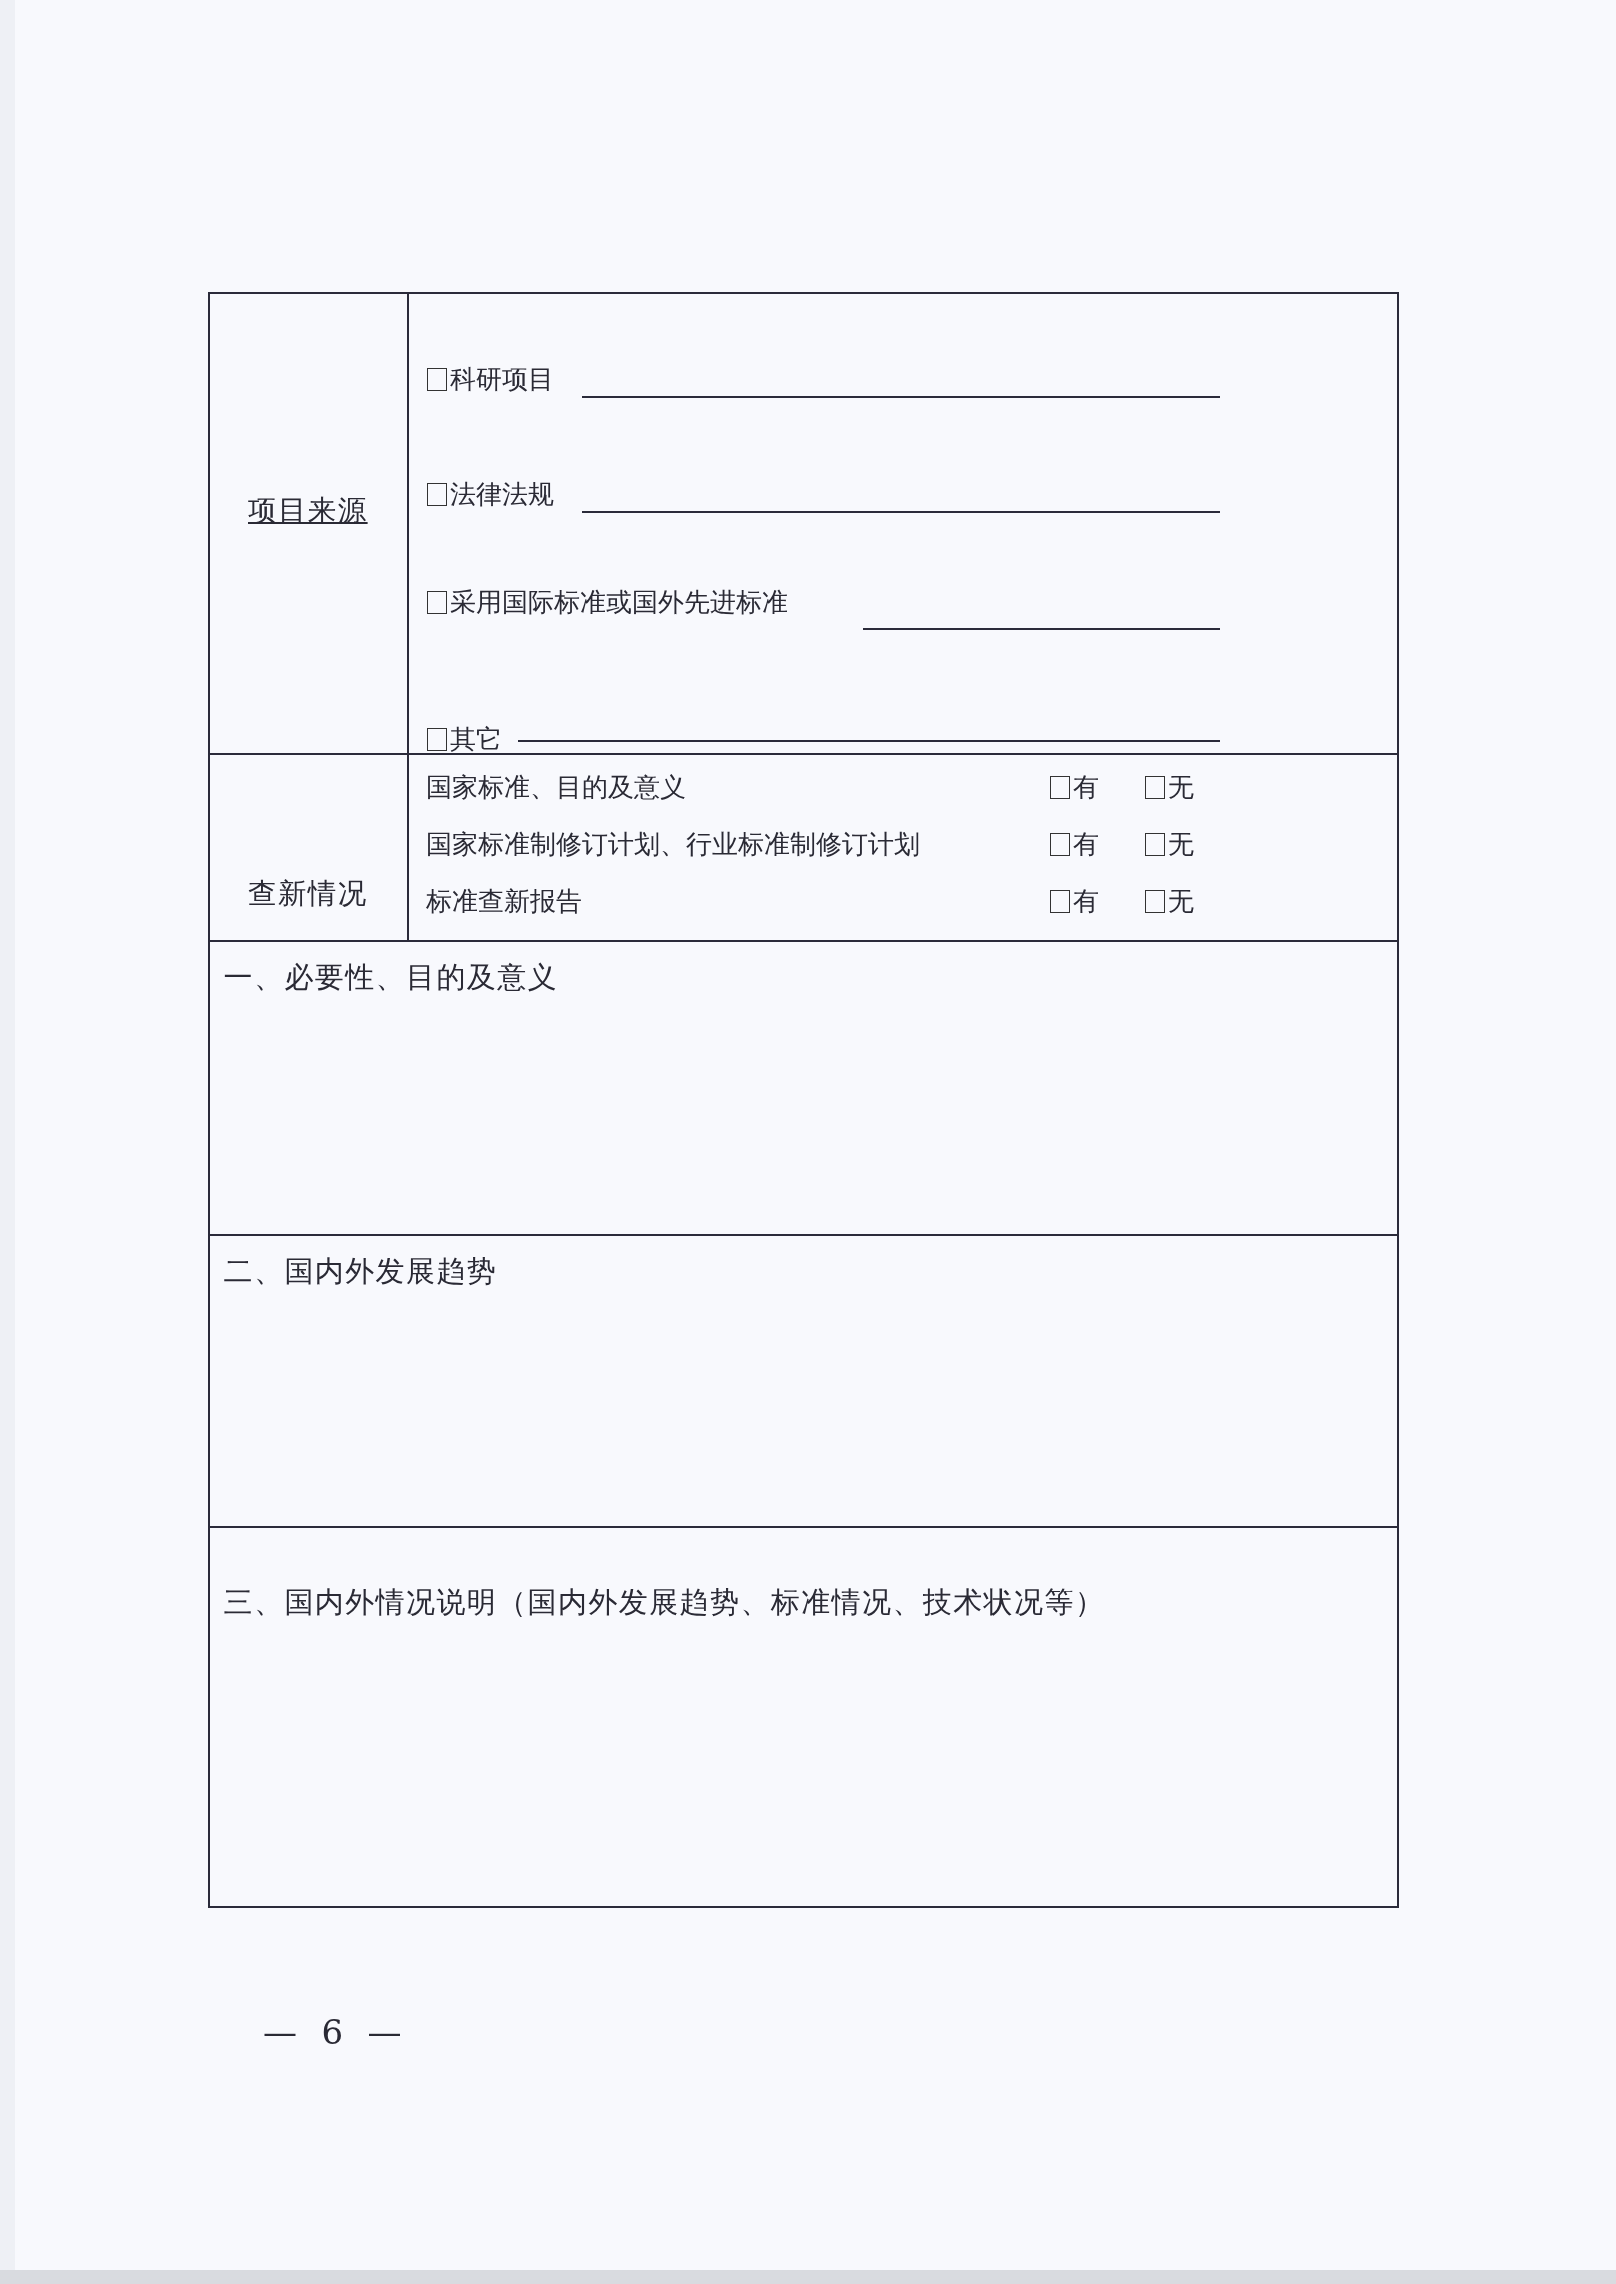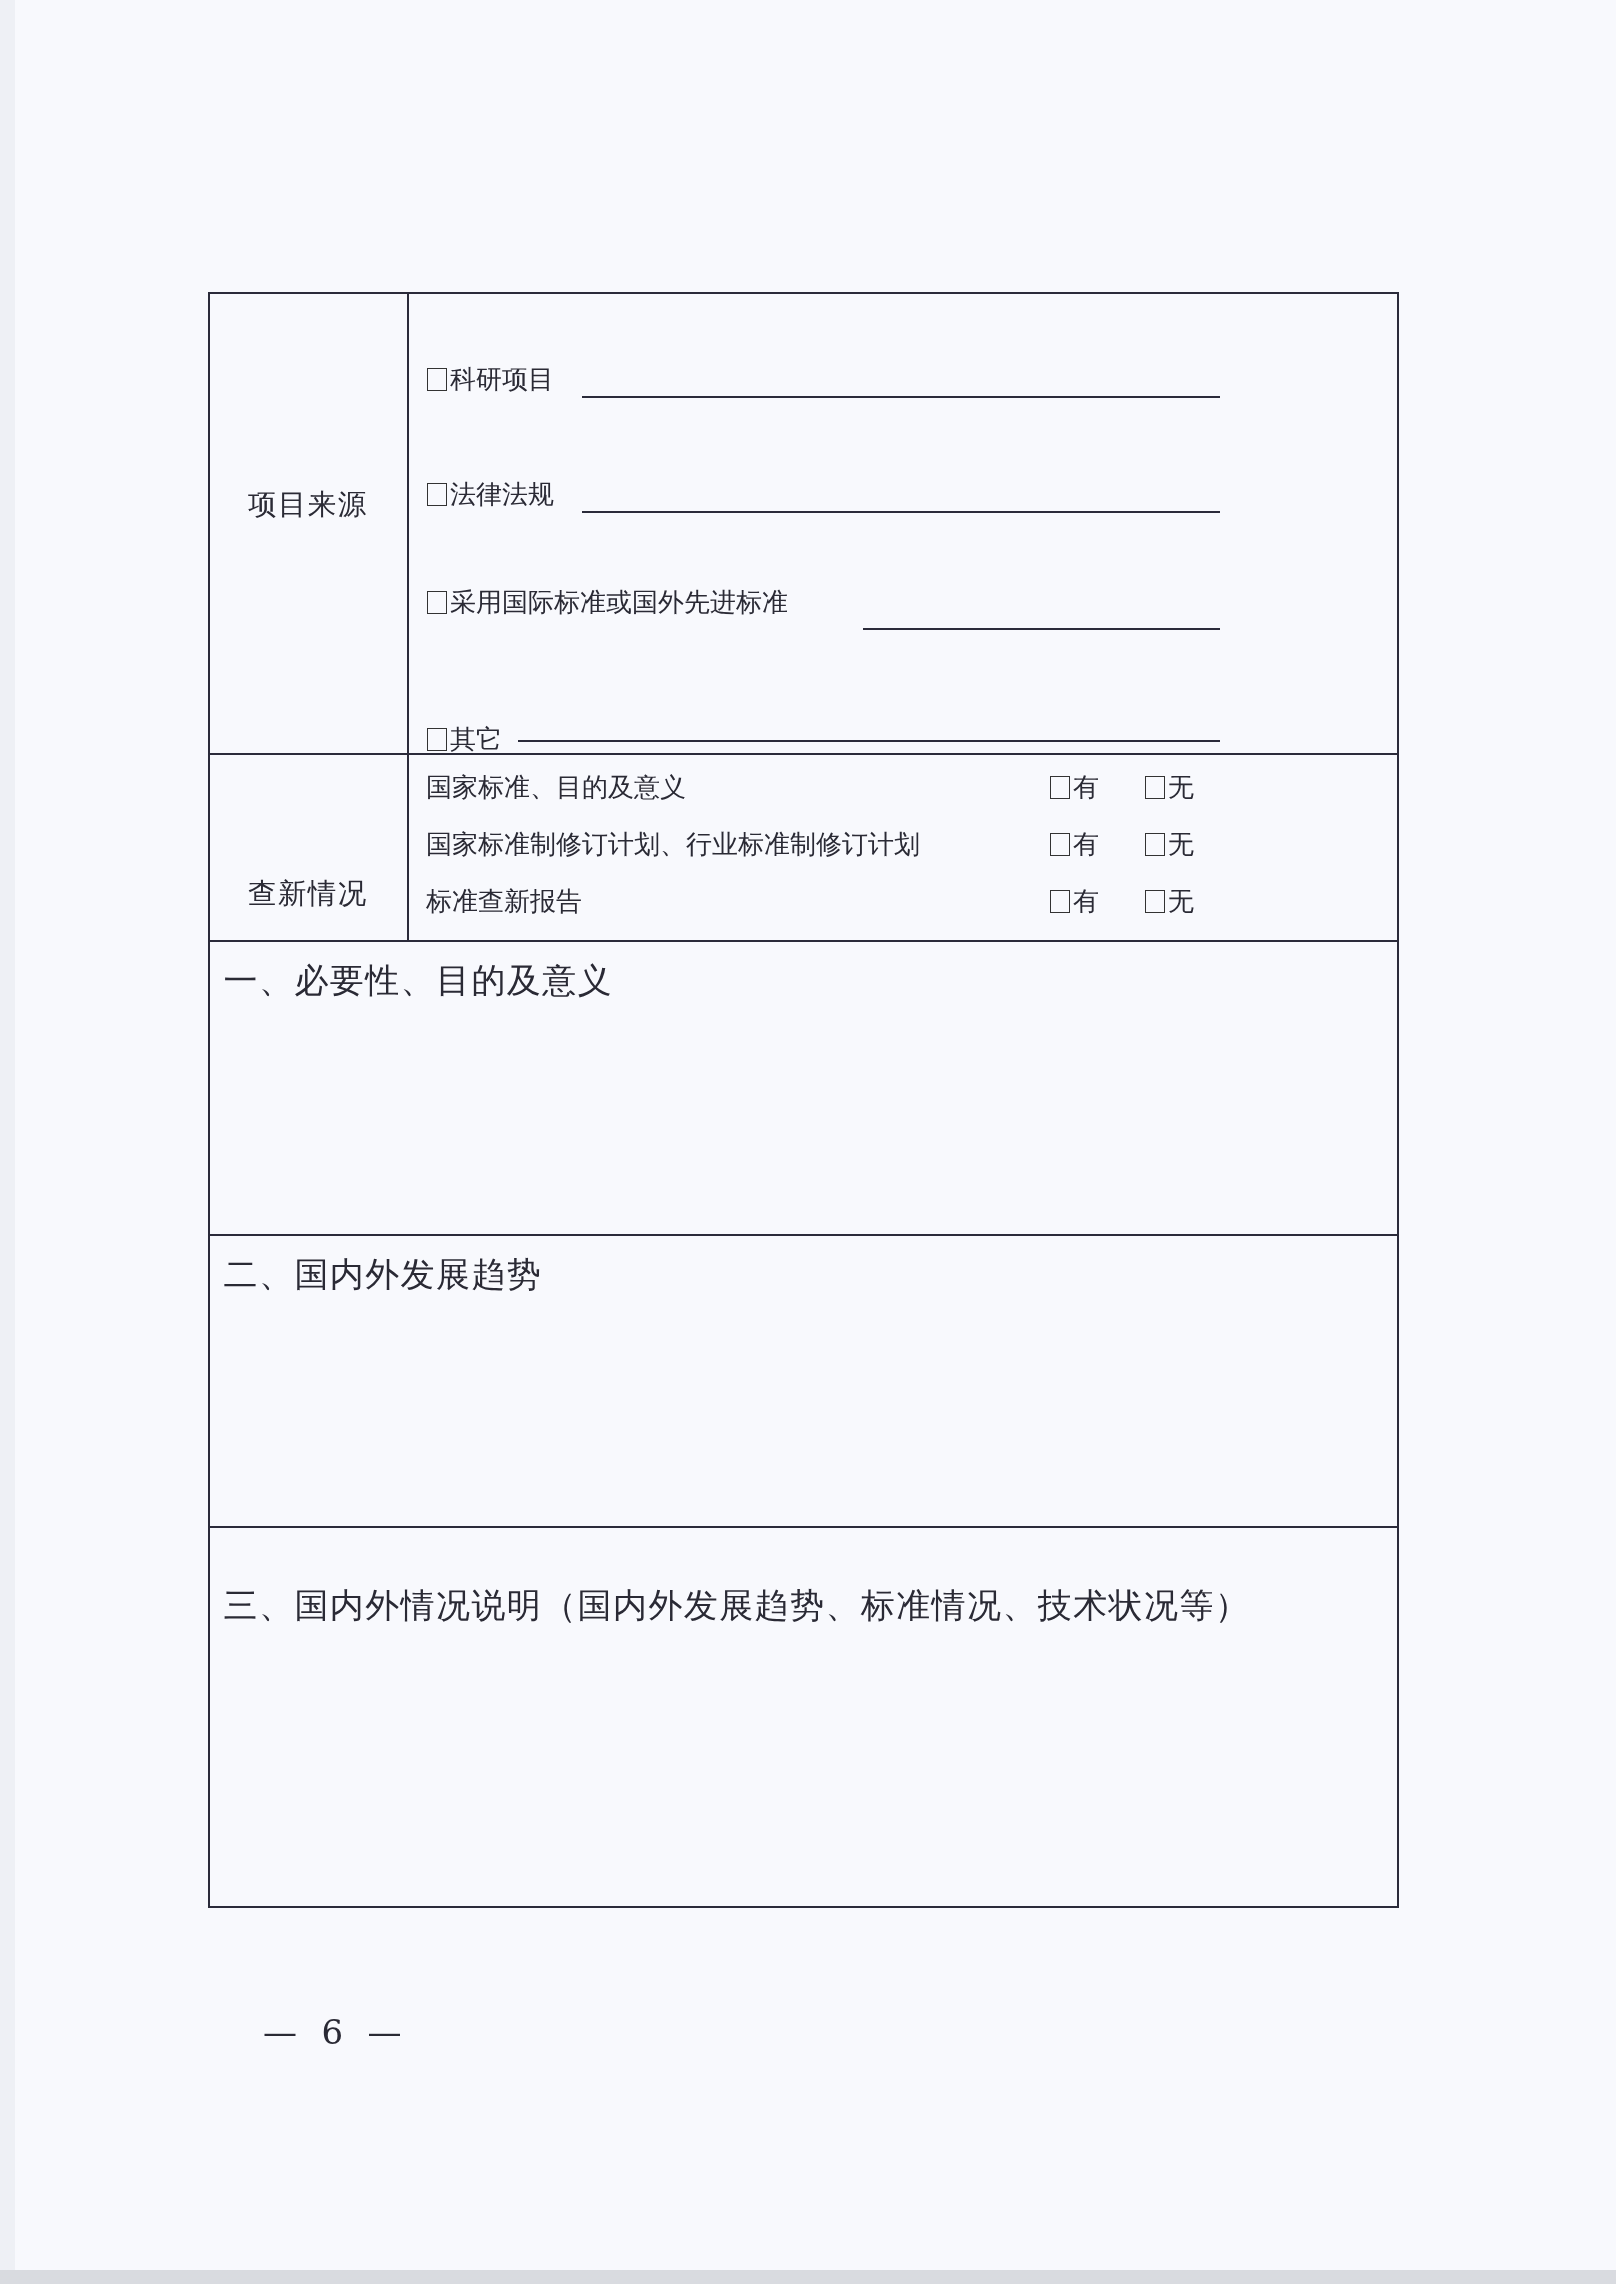--- a/index.html
+++ b/index.html
@@ -23,39 +23,39 @@
   .hline { position:absolute; left:0; right:0; height:0; border-top:2px solid #2b2b3a; }
   .vline { position:absolute; width:0; border-left:2px solid #2b2b3a; }
   .lbl {
     position:absolute; font-size:28.5px; letter-spacing:1.4px; white-space:nowrap;
   }
   .cb { display:inline-block; width:20.4px; height:23px; border:1.4px solid #333; box-sizing:border-box; vertical-align:-2.7px; margin-right:2.7px; }
   .line-field {
     position:absolute; height:0; border-top:2px solid #2b2b3a;
   }
   .opt { position:absolute; font-size:26px; white-space:nowrap; }
-  .section-title { position:absolute; left:13.6px; font-size:34px; letter-spacing:1.4px; white-space:nowrap; }
+  .section-title { position:absolute; left:13.6px; font-size:29px; letter-spacing:1.4px; white-space:nowrap; }
   .pageno { position:absolute; left:263px; top:2012px; font-size:34px; white-space:nowrap; letter-spacing:6.8px; }
 </style>
 </head>
 <body>
 
 <div class="page"></div>
 <div class="bottom-strip"></div>
 
 <div class="tbl">
 
   <div class="hline" style="top:459px;"></div>
   <div class="hline" style="top:646px;"></div>
   <div class="hline" style="top:940px;"></div>
   <div class="hline" style="top:1232px;"></div>
 
   <div class="vline" style="left:197px; top:0; height:646px;"></div>
 
-  <div class="lbl" style="left:38px; top:192px;">项目来源</div>
+  <div class="lbl" style="left:38px; top:198px;text-decoration:underline;">项目来源</div>
 
   <div class="opt" style="left:217px; top:68px;">
     <span class="cb"></span><span>科研项目</span>
   </div>
   <div class="line-field" style="left:372px; width:638px; top:102px;"></div>
 
   <div class="opt" style="left:217px; top:183px;">
     <span class="cb"></span><span>法律法规</span>
   </div>
   <div class="line-field" style="left:372px; width:638px; top:217px;"></div>

